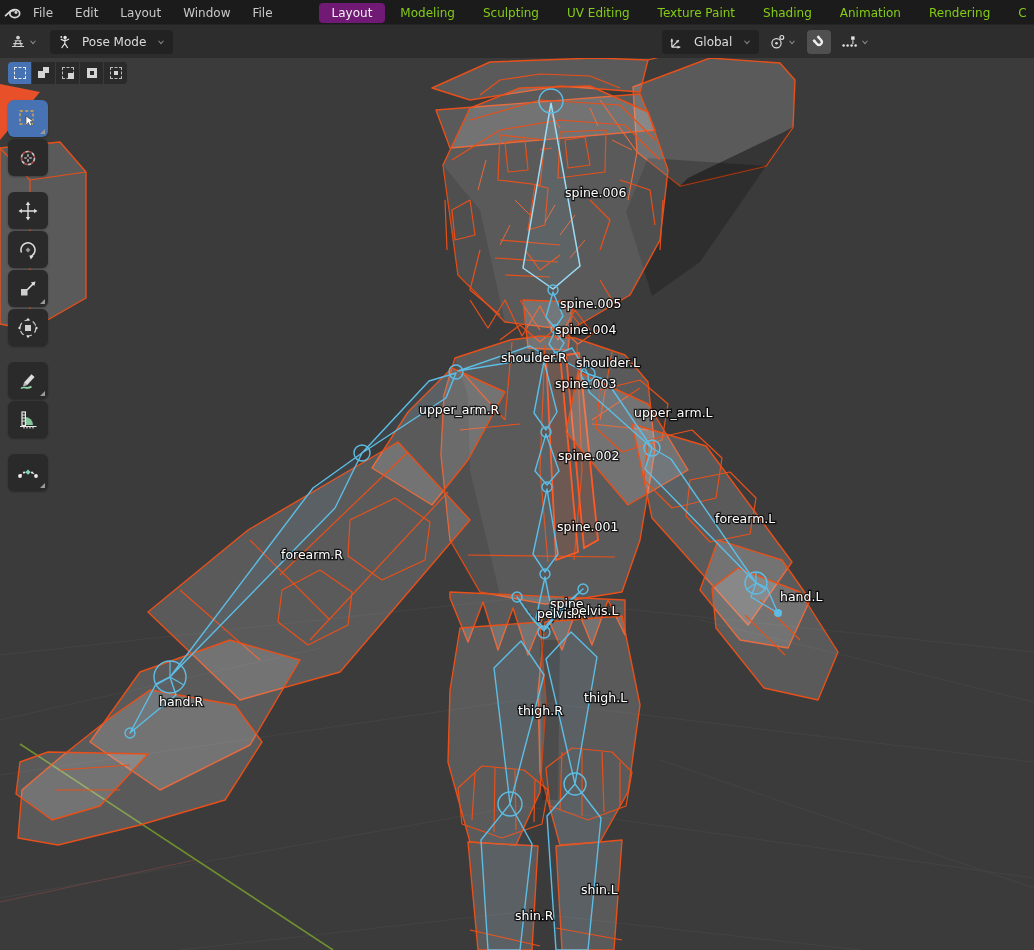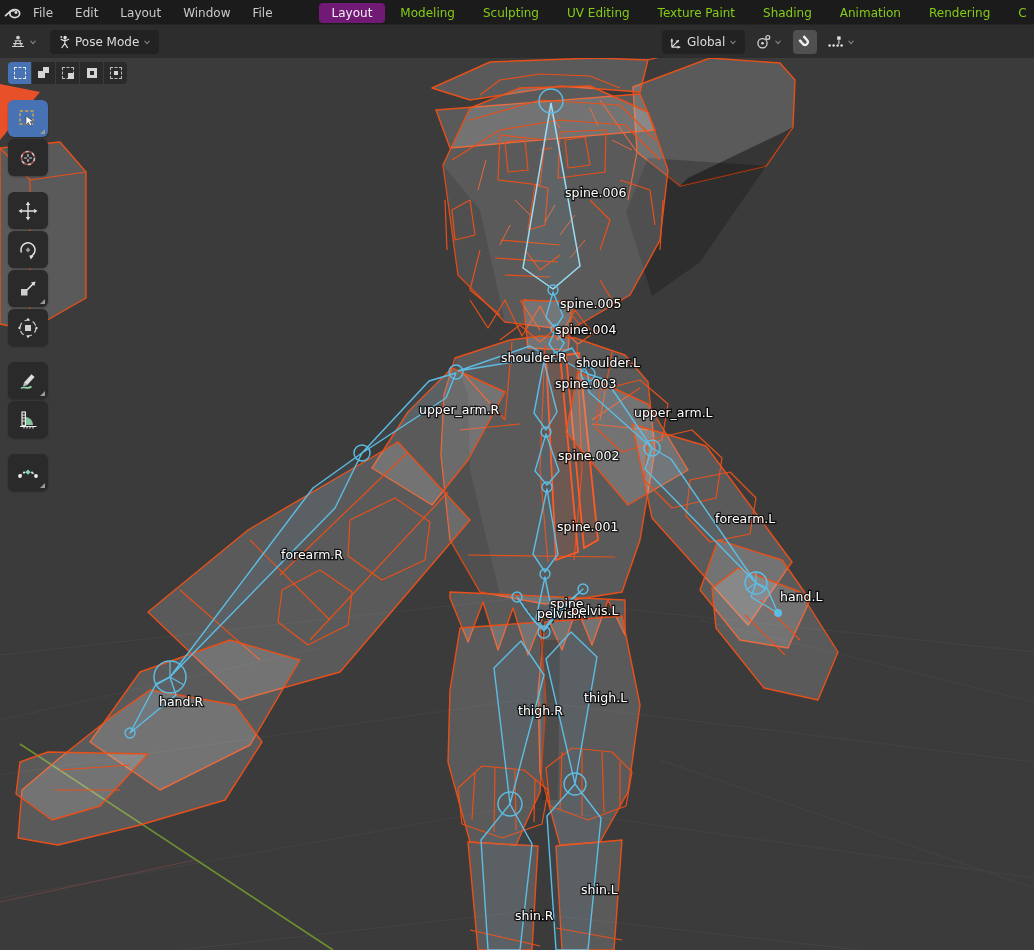--- a/index.html
+++ b/index.html
@@ -12,21 +12,21 @@
   .logo{width:26px;display:flex;justify-content:center;align-items:center;margin-left:4px;}
   .menu-item{padding:0 11px;line-height:24px;cursor:default;}
   .tabs{display:flex;margin-left:34px;height:24px;align-items:center;}
   .tab{padding:2px 13px;margin:0 1px;color:#84cc16;border-radius:4px;line-height:16px;white-space:nowrap;}
   .tab.active{background:#701a75;color:#f1f1f1;}
 
   
   .header{position:absolute;top:24px;left:0;right:0;height:34px;background:#2d2d2d;
     display:flex;align-items:center;font-size:12px;color:#dcdcdc;z-index:30;border-top:1px solid #242424;box-sizing:border-box;}
   .hgroup{display:flex;align-items:center;gap:2px;}
-  .pill{display:flex;align-items:center;gap:3px;background:#222;border-radius:4px;height:24px;padding:0 7px;}
+  .pill{display:flex;align-items:center;gap:10px;background:#222;border-radius:4px;height:24px;padding:0 7px;}
   .iconbtn{display:flex;align-items:center;gap:2px;height:24px;padding:0 4px;border-radius:4px;}
   .iconbtn.active{background:#505050;}
   .chev{opacity:.65}
   .hmenu{padding:0 10px;line-height:34px;}
   .hright{position:absolute;left:662px;top:0;height:34px;display:flex;align-items:center;gap:6px;}
 
   
   .viewport{position:absolute;top:58px;left:0;width:1034px;height:892px;background:#3b3b3b;overflow:hidden;}
   .scene{position:absolute;top:0;left:0;}
 

